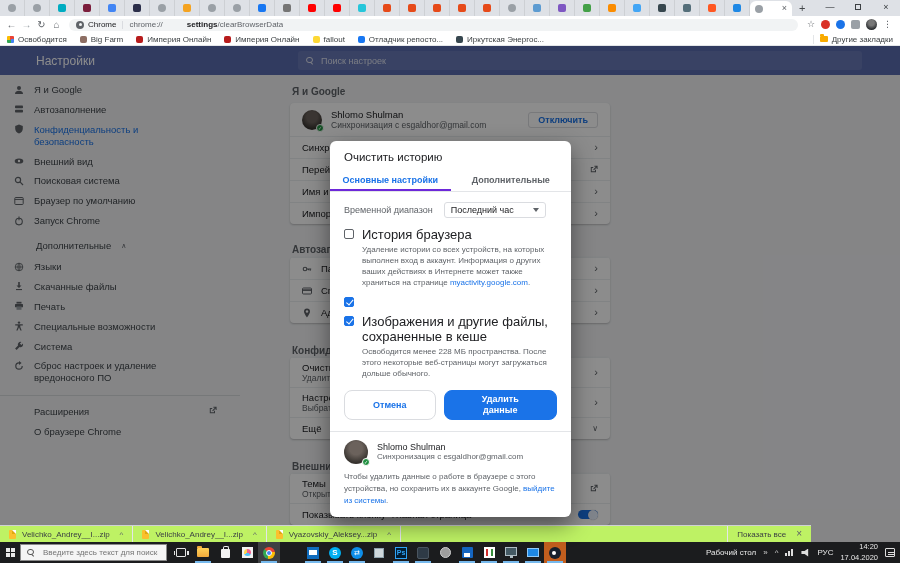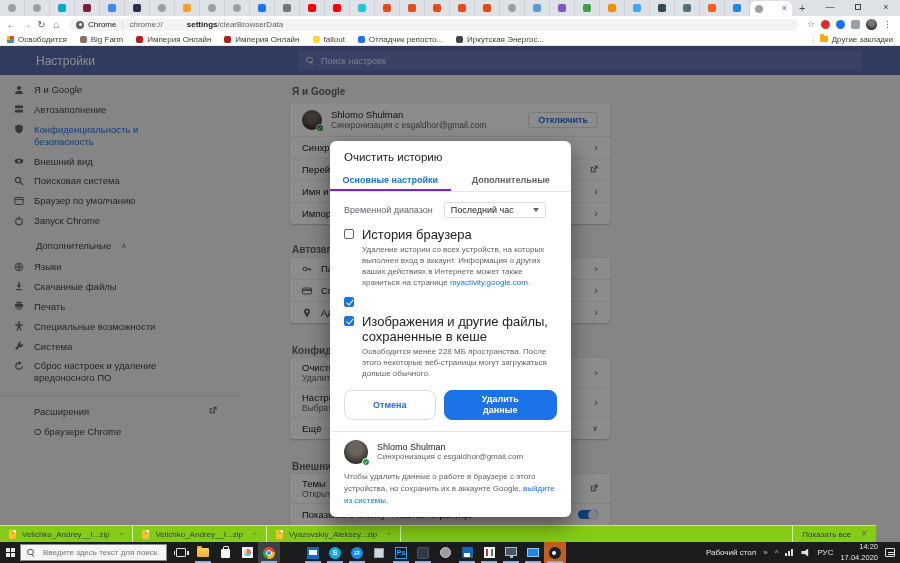--- a/index.html
+++ b/index.html
@@ -109,21 +109,21 @@
   .btn{font-size:9px;border-radius:8px;padding:3px 28px;font-weight:bold;line-height:1.2;}
   .btn-cancel{color:#1a73e8;border:1px solid #dadce0;background:#fff;}
   .btn-primary{color:#fff;background:#1a73e8;border:1px solid #1a73e8;}
   .d-footer{border-top:1px solid #e3e5e8;padding:8px 14px 0;display:flex;gap:9px;align-items:center;}
   .d-avatar{width:24px;height:24px;border-radius:50%;background:radial-gradient(circle at 50% 35%,#6b625c 0 32%,#37332f 72%);position:relative;flex:none;}
   .d-name{font-size:9px;color:#202124;}
   .d-sync{font-size:8px;color:#5f6368;}
   .d-note{font-size:8px;color:#5f6368;line-height:1.5;padding:7px 14px 10px;}
 
   
-  .dlbar{position:absolute;top:525px;left:0;width:876px;height:17px;background:#84cc16;border-top:1px solid #cfd1d4;display:flex;align-items:center;z-index:6;}
+  .dlbar{position:absolute;top:525px;left:0;width:811px;height:17px;background:#bef264;border-top:1px solid #cfd1d4;display:flex;align-items:center;z-index:6;}
   .dl-chip{display:flex;align-items:center;gap:6px;padding:0 9px;height:100%;border-right:1px solid #e4e6e8;}
   .zip-ico{width:7px;height:9px;background:#fbc02d;border-radius:1px;position:relative;flex:none;}
   .zip-ico::after{content:"";position:absolute;right:0;top:0;border:2px solid #fff;border-left-color:#e0a810;border-bottom-color:#e0a810;width:0;height:0;}
   .dl-name{font-size:8px;color:#3c4043;white-space:nowrap;}
   .dl-caret{font-size:8px;color:#5f6368;margin-left:4px;}
   .dl-right{margin-left:auto;display:flex;align-items:center;gap:10px;border-left:1px solid #e4e6e8;padding:0 9px;height:100%;}
   .dl-showall{font-size:8px;color:#3c4043;white-space:nowrap;}
   .dl-close{font-size:10px;color:#5f6368;line-height:1;}
 
   

